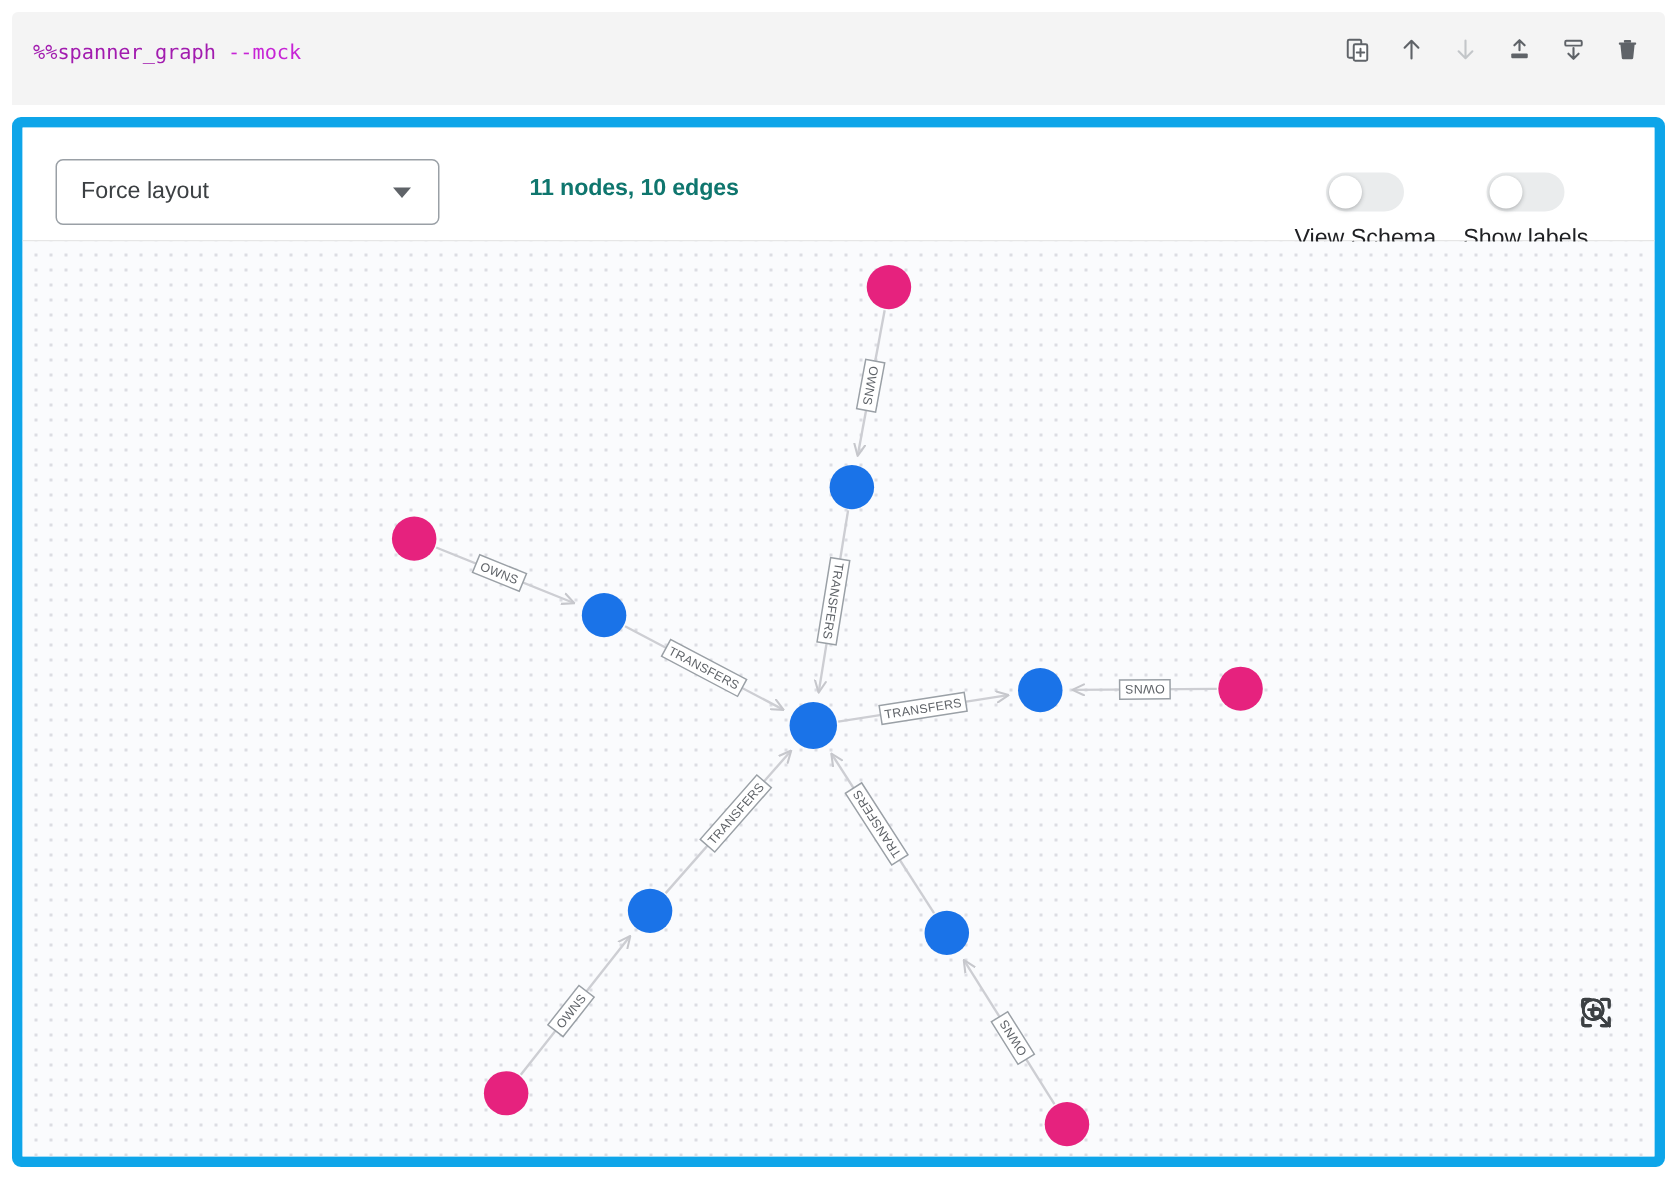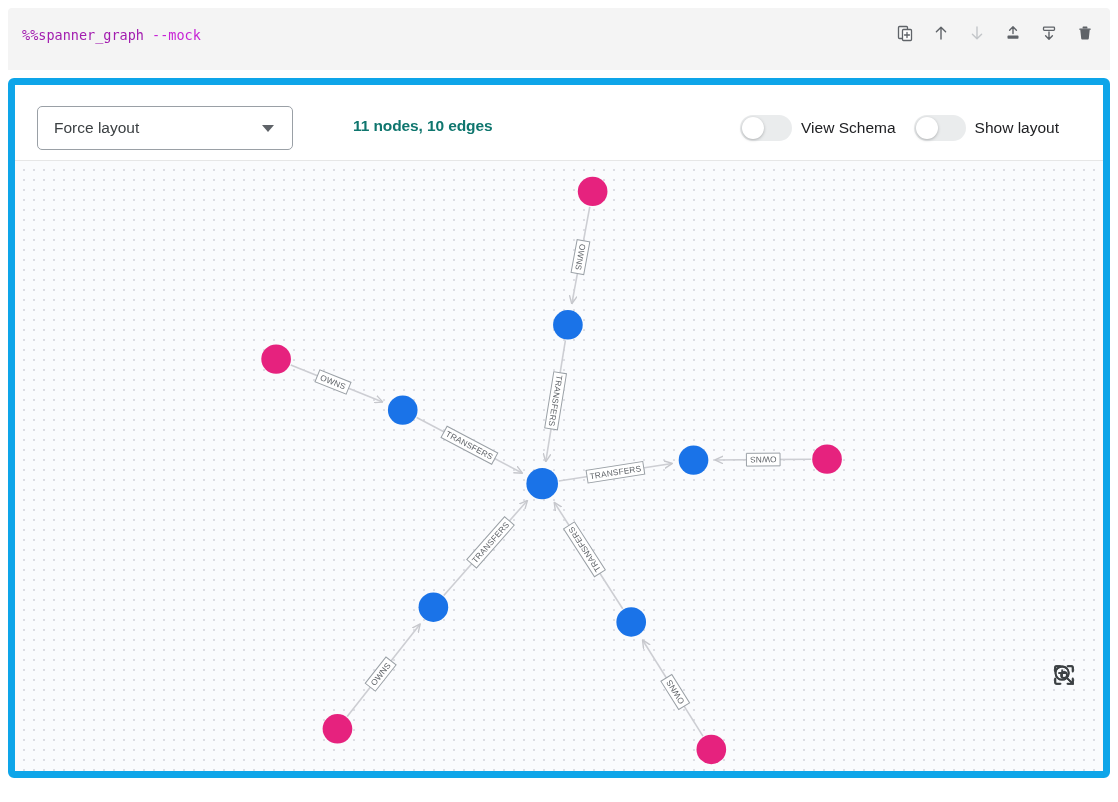--- a/index.html
+++ b/index.html
@@ -136,20 +136,21 @@
     top: 30px;
     display: flex;
     align-items: center;
     gap: 18px;
   }
   .toggle-group {
     display: flex;
     align-items: center;
     gap: 9px;
     cursor: pointer;
+    flex-direction: column;
   }
   .switch {
     width: 52px;
     height: 26px;
     border-radius: 13px;
     background: #eaeced;
     position: relative;
     flex: none;
   }
   .switch .knob {
@@ -291,21 +292,21 @@
         <div class="toggle-group">
           <span class="switch">
             <span class="knob"></span>
           </span>
           <span class="toggle-label">View Schema</span>
         </div>
         <div class="toggle-group">
           <span class="switch">
             <span class="knob"></span>
           </span>
-          <span class="toggle-label">Show layout</span>
+          <span class="toggle-label">Show labels</span>
         </div>
       </div>
     </div>
 
     <div class="canvas">
       <svg id="graph-svg" viewBox="0 0 1100 622" preserveAspectRatio="none">
         <defs>
           <marker id="arrow" markerWidth="9" markerHeight="9" refX="8" refY="4.5" orient="auto" markerUnits="userSpaceOnUse">
             <path d="M0.5,0.8 L8.4,4.5 L0.5,8.2" fill="none" stroke="#c6c7cc" stroke-width="1.4" stroke-linecap="round" stroke-linejoin="round"></path>
           </marker>

